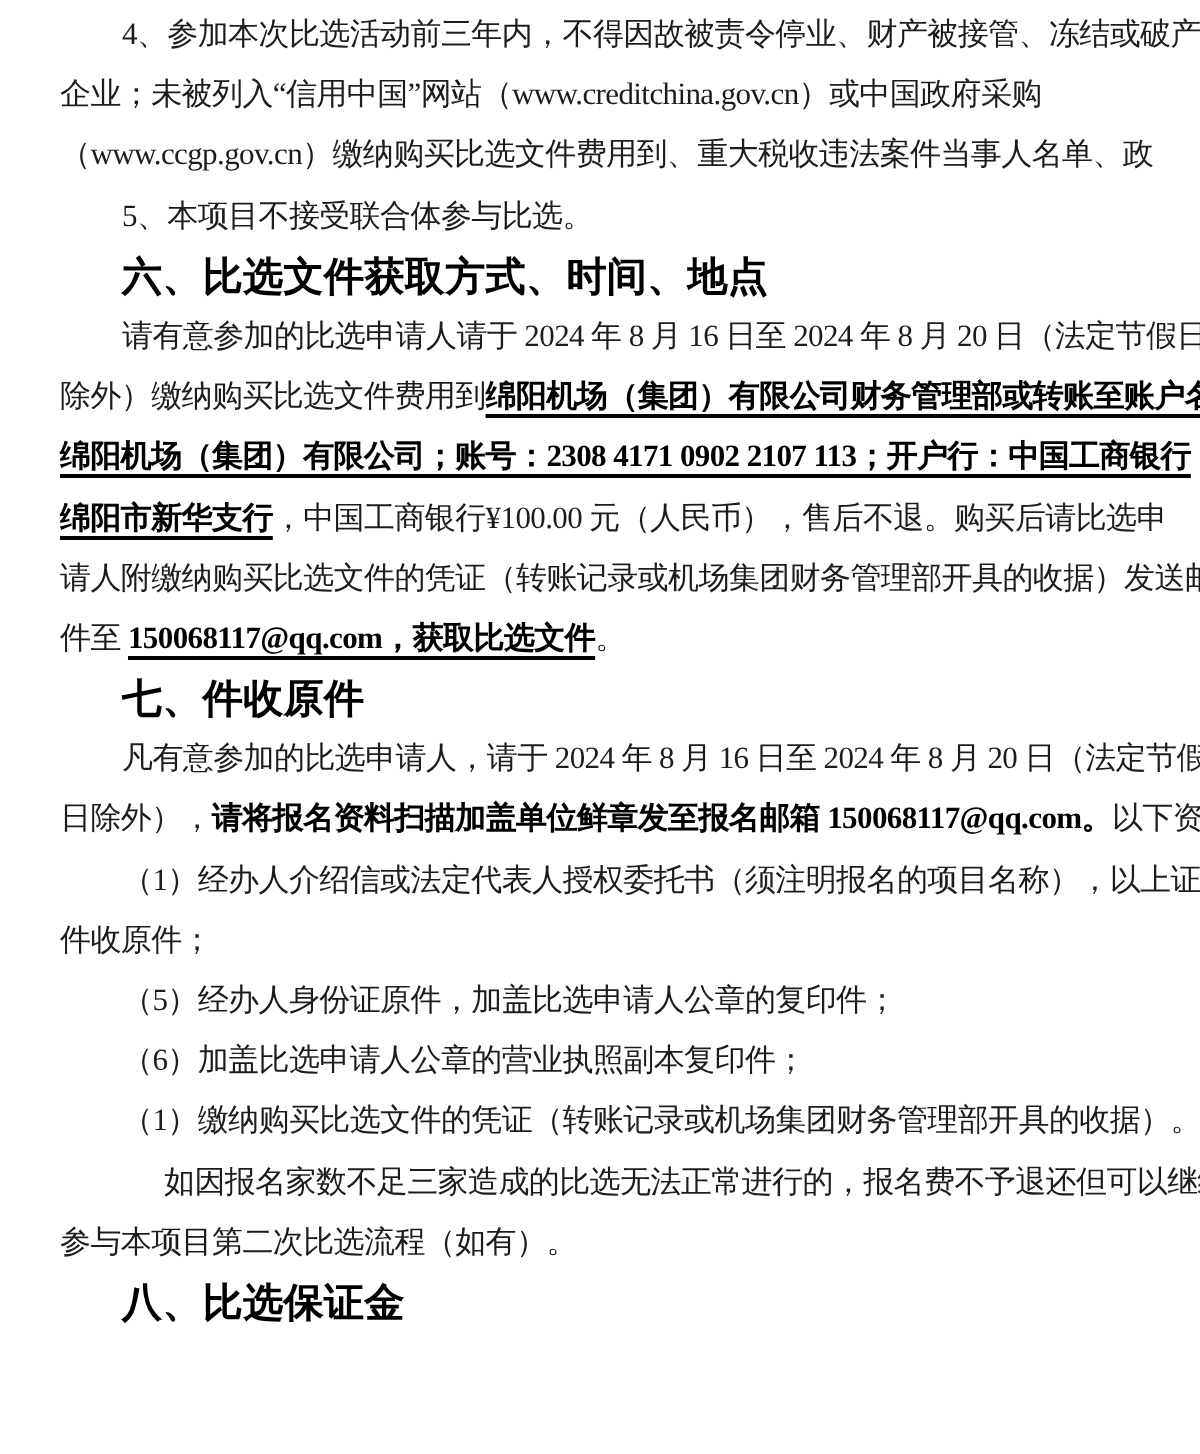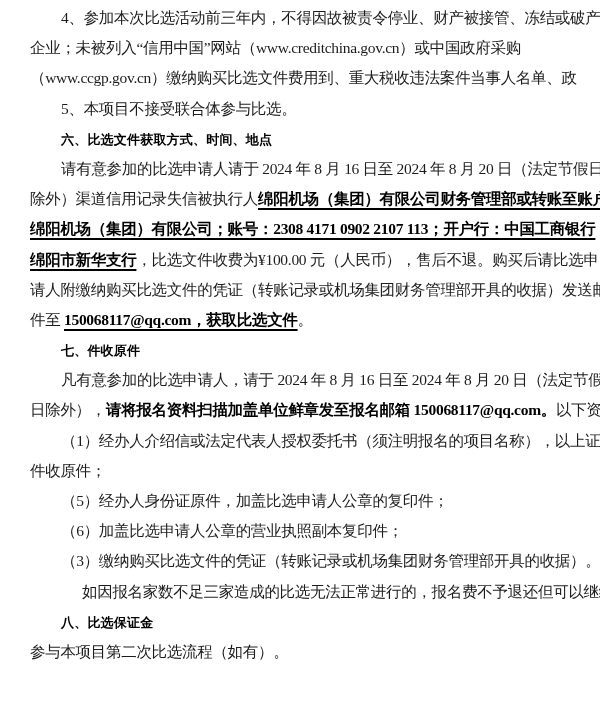--- a/index.html
+++ b/index.html
@@ -34,43 +34,43 @@
     font-weight: bold;
     color: #000000;
   }
   .u {
     text-decoration: underline;
     text-decoration-thickness: 1.5px;
     text-underline-offset: 4px;
   }
   .heading-line .b {
     letter-spacing: 0.2px;
-    font-size: 13px;
+    font-size: 20px;
     margin-top: 12px;
   }
 </style>
 </head>
 <body>
 
 <div class="page">
     <div class="line ind2"><span class="">4、参加本次比选活动前三年内，不得因故被责令停业、财产被接管、冻结或破产</span></div>
     <div class="line"><span class="">企业；未被列入“信用中国”网站（www.creditchina.gov.cn）或中国政府采购</span></div>
     <div class="line"><span class="">（www.ccgp.gov.cn）缴纳购买比选文件费用到、重大税收违法案件当事人名单、政</span></div>
     <div class="line ind2"><span class="">5、本项目不接受联合体参与比选。</span></div>
     <div class="line ind2 heading-line"><span class="b">六、比选文件获取方式、时间、地点</span></div>
     <div class="line ind2"><span class="">请有意参加的比选申请人请于 2024 年 8 月 16 日至 2024 年 8 月 20 日（法定节假日</span></div>
-    <div class="line"><span class="">除外）渠道信用记录失信被执行人</span><span class="b u">绵阳机场（集团）有限公司财务管理部或转账至账户名：</span></div>
+    <div class="line"><span class="">除外）缴纳购买比选文件费用到</span><span class="b u">绵阳机场（集团）有限公司财务管理部或转账至账户名：</span></div>
     <div class="line"><span class="b u">绵阳机场（集团）有限公司；账号：2308 4171 0902 2107 113；开户行：中国工商银行</span></div>
-    <div class="line"><span class="b u">绵阳市新华支行</span><span class="">，比选文件收费为¥100.00 元（人民币），售后不退。购买后请比选申</span></div>
+    <div class="line"><span class="b u">绵阳市新华支行</span><span class="">，中国工商银行¥100.00 元（人民币），售后不退。购买后请比选申</span></div>
     <div class="line"><span class="">请人附缴纳购买比选文件的凭证（转账记录或机场集团财务管理部开具的收据）发送邮</span></div>
     <div class="line"><span class="">件至 </span><span class="b u">150068117@qq.com，获取比选文件</span><span class="">。</span></div>
     <div class="line ind2 heading-line"><span class="b">七、件收原件</span></div>
     <div class="line ind2"><span class="">凡有意参加的比选申请人，请于 2024 年 8 月 16 日至 2024 年 8 月 20 日（法定节假</span></div>
     <div class="line"><span class="">日除外），</span><span class="b">请将报名资料扫描加盖单位鲜章发至报名邮箱 150068117@qq.com。</span><span class="">以下资</span></div>
     <div class="line ind2"><span class="">（1）经办人介绍信或法定代表人授权委托书（须注明报名的项目名称），以上证</span></div>
     <div class="line"><span class="">件收原件；</span></div>
     <div class="line ind2"><span class="">（5）经办人身份证原件，加盖比选申请人公章的复印件；</span></div>
     <div class="line ind2"><span class="">（6）加盖比选申请人公章的营业执照副本复印件；</span></div>
-    <div class="line ind2"><span class="">（3）缴纳购买比选文件的凭证（转账记录或机场集团财务管理部开具的收据）。</span></div>
+    <div class="line ind2"><span class="">（1）缴纳购买比选文件的凭证（转账记录或机场集团财务管理部开具的收据）。</span></div>
     <div class="line ind3"><span class="">如因报名家数不足三家造成的比选无法正常进行的，报名费不予退还但可以继续</span></div>
+    <div class="line"><span class="">参与本项目第二次比选流程（如有）。</span></div>
     <div class="line ind2 heading-line"><span class="b">八、比选保证金</span></div>
-    <div class="line"><span class="">参与本项目第二次比选流程（如有）。</span></div>
   </div>
 
 </body></html>

